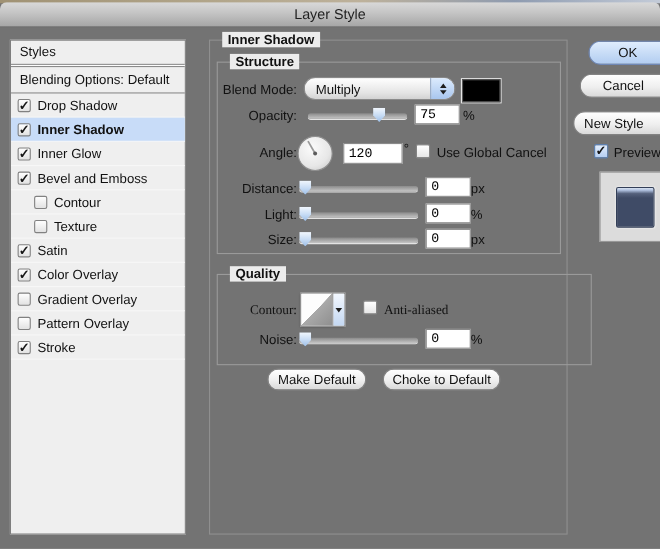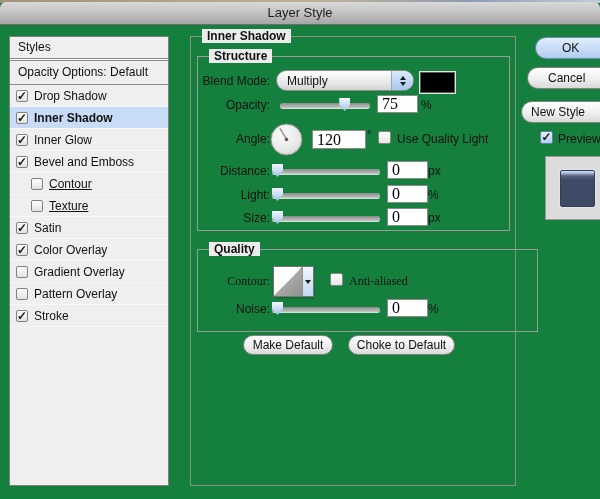--- a/index.html
+++ b/index.html
@@ -1,50 +1,50 @@
 <!DOCTYPE html>
 <html><head>
 <meta charset="utf-8">
 <style>
   html,body{margin:0;padding:0;}
-  .screen{position:relative;width:600px;height:499px;overflow:hidden;background:#15803d;
+  .screen{position:relative;width:600px;height:499px;overflow:hidden;background:#737373;
           font-family:"Liberation Sans",sans-serif;color:#111;font-size:12px;}
   
   .desktop-sliver{position:absolute;top:0;left:0;width:600px;height:3px;
     background:linear-gradient(90deg,#a09274 0%,#b3a78c 35%,#bdb19b 55%,#8e9bb0 78%,#c3cbd8 100%);}
   .titlebar{position:absolute;top:2px;left:0;right:0;height:22px;
     background:linear-gradient(#d9d9d9,#c4c4c4 45%,#a6a6a6);border-bottom:1px solid #6e6e6e;
     border-radius:6px 6px 0 0;text-align:center;line-height:22px;font-size:13px;color:#1f1f1f;}
   
   .sidebar{position:absolute;left:9px;top:36px;width:158px;height:448px;border:1px solid #7e7e7e;background:#efefef;}
   .styles-header{height:21px;line-height:21px;padding-left:8px;}
   .double-rule{height:1px;border-top:1px solid #8b8b8b;border-bottom:1px solid #8b8b8b;background:#fdfdfd;}
   .blending-row{height:23px;line-height:23px;padding-left:8px;border-bottom:1px solid #8b8b8b;}
   .side-item{height:21px;display:flex;align-items:center;gap:6px;padding-left:6px;border-bottom:1px solid #f7f7f7;}
-  .side-item.indent{padding-left:21px;text-decoration:underline;}
+  .side-item.indent{padding-left:21px;}
   .side-item.selected{background:#c8dcf8;font-weight:bold;}
   .mac-checkbox{width:12px;height:12px;flex:0 0 12px;border:1px solid #818181;border-radius:2px;
     background:linear-gradient(#fefefe,#e2e2e2);display:flex;align-items:center;justify-content:center;
     font-size:12px;line-height:10px;font-weight:bold;color:#161616;box-sizing:border-box;}
   
   .groupbox{position:absolute;border:1px solid #8f8f8f;}
   .box-label{position:absolute;top:-8px;left:11px;background:#ececec;padding:0 5px;font-weight:bold;white-space:nowrap;}
   .main-panel{left:190px;top:36px;width:324px;height:448px;}
   .structure-box{left:6px;top:19px;width:311px;height:173px;border-color:#9a9a9a;}
   .quality-box{left:6px;top:212px;width:311px;height:81px;border-color:#9a9a9a;padding-left:28px;}
   .srow{position:absolute;left:0;right:0;height:20px;}
   .flabel{position:absolute;left:0;width:72px;top:3px;text-align:right;white-space:nowrap;}
   .slider{position:absolute;height:14px;}
   .track{position:absolute;left:0;right:0;top:5px;height:5px;border-radius:3px;
     background:linear-gradient(#8a8a8a,#c6c6c6);box-shadow:0 1px 0 rgba(255,255,255,.8);}
   .thumb{position:absolute;top:0;width:11px;height:13px;
     clip-path:polygon(0 0,100% 0,100% 52%,50% 100%,0 52%);
     background:linear-gradient(#f2f7fd,#c6dbf4 55%,#9dbfe8);filter:drop-shadow(0 0 1px #6f87a8);}
   .val{position:absolute;width:35px;height:16px;border:1px solid #8a8a8a;background:#fff;
-    font-family:Liberation Serif, serif;font-size:16px;padding:0 0 0 4px;top:0;}
+    font-family:Liberation Mono, monospace;font-size:12px;padding:0 0 0 4px;top:0;}
   .unit{position:absolute;top:3px;white-space:nowrap;}
   .popup{position:absolute;left:78px;top:1px;width:138px;height:21px;border:1px solid #8a8a8a;border-radius:11px;
     background:linear-gradient(#ffffff,#e4e4e4 70%,#d2d2d2);display:flex;align-items:center;box-sizing:border-box;overflow:hidden;}
   .popup-text{padding-left:10px;flex:1;}
   .popup-cap{width:21px;height:100%;border-left:1px solid #94a9c6;
     background:linear-gradient(#dcebfd,#a8c6ee);display:flex;flex-direction:column;align-items:center;justify-content:center;gap:2px;}
   .tri-up{width:0;height:0;border-left:3px solid transparent;border-right:3px solid transparent;border-bottom:4px solid #1c1c1c;}
   .tri-down{width:0;height:0;border-left:3px solid transparent;border-right:3px solid transparent;border-top:4px solid #1c1c1c;}
   .swatch{position:absolute;left:222px;top:3px;width:33px;height:19px;border:1px solid #5a5a5a;box-shadow:0 0 0 1px #e6e6e6;}
   .dial{position:absolute;left:72px;top:2px;}
@@ -73,21 +73,21 @@
 
 <div class="screen">
   <div class="desktop-sliver"></div>
   <div class="titlebar">
     <span>Layer Style</span>
   </div>
 
   <div class="sidebar">
     <div class="styles-header">Styles</div>
     <div class="double-rule"></div>
-    <div class="blending-row">Opacity Options: Default</div>
+    <div class="blending-row">Blending Options: Default</div>
     <div id="styles-list">
         <div class="side-item">
           <span class="mac-checkbox checked">✓</span>
           <span>Drop Shadow</span>
         </div>
         <div class="side-item selected">
           <span class="mac-checkbox checked">✓</span>
           <span>Inner Shadow</span>
         </div>
         <div class="side-item">
@@ -169,21 +169,21 @@
               </radialGradient>
             </defs>
             <circle cx="16.5" cy="16.5" r="15.5" fill="url(#dialGrad)" stroke="#8e8e8e"></circle>
             <line x1="16.5" y1="16.5" x2="10" y2="5.3" stroke="#9a9a9a" stroke-width="1.6"></line>
             <circle cx="16.5" cy="16.5" r="1.8" fill="#5c5c5c"></circle>
           </svg>
         </span>
         <input class="val" style="left: 114px; top: 9px; width: 48px; height: 17px;" value="120">
         <span class="unit" style="left:169px;top:7px;">°</span>
         <span class="checkbox13" style="left:180px;top:10px;"></span>
-        <span class="cb-label" style="left:199px;top:11px;">Use Quality Light</span>
+        <span class="cb-label" style="left:199px;top:11px;">Use Global Cancel</span>
       </div>
 
       <div class="srow" style="top:104px;">
         <span class="flabel">Distance:</span>
         <div class="slider" style="left:74px;width:108px;top:3px;">
           <div class="track"></div>
           <div class="thumb" style="left: 0%; margin-left: 0px;"></div>
         </div>
         <input class="val" style="left: 189px;" value="0">
         <span class="unit" style="left:230px;">px</span>

